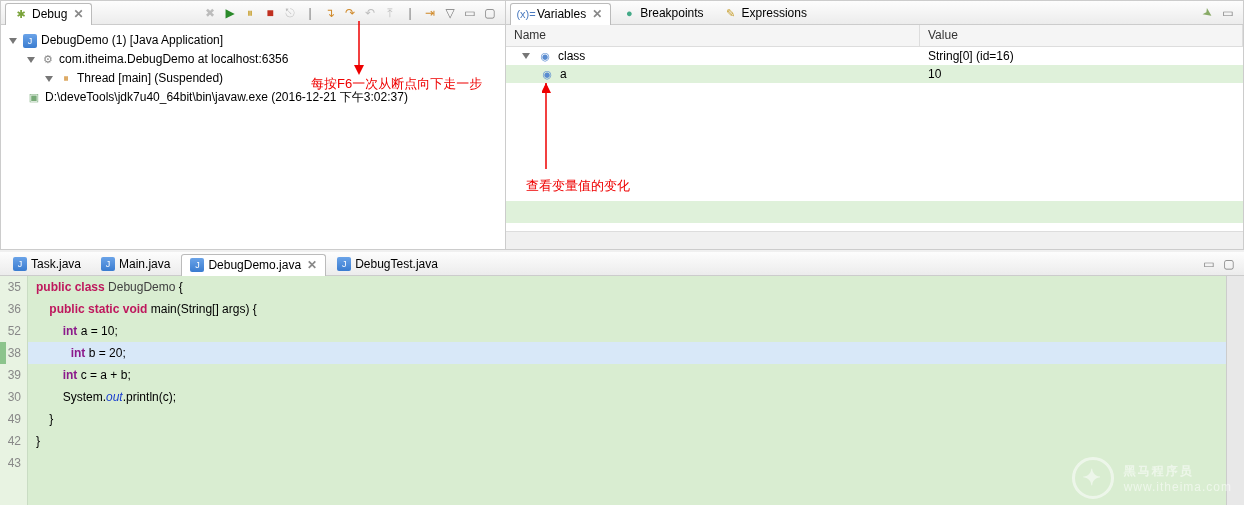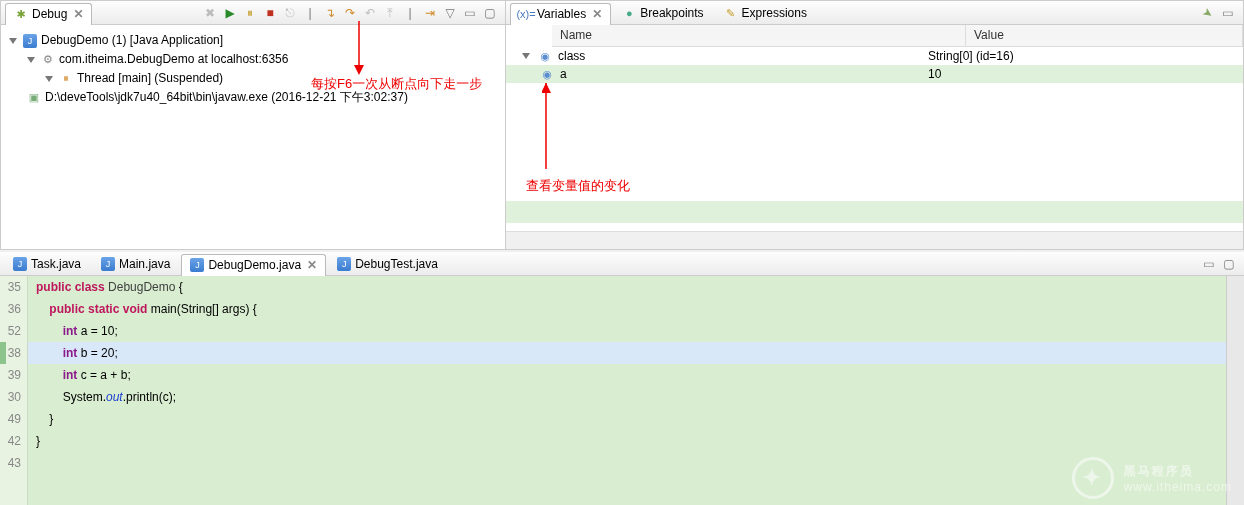--- a/index.html
+++ b/index.html
@@ -12,41 +12,41 @@
 .tab .x { color: #888; font-weight: bold; margin-left: 2px; }
 .toolbar { margin-left: auto; display: flex; gap: 2px; padding-right: 6px; }
 .tbtn { width: 18px; height: 18px; display: flex; align-items: center; justify-content: center; color: #555; cursor: pointer; }
 .tbtn.dis { opacity: 0.35; }
 .tree { padding: 6px 0 0 8px; line-height: 19px; }
 .tree-row { display: flex; align-items: center; gap: 4px; white-space: nowrap; }
 .indent-1 { padding-left: 18px; } .indent-2 { padding-left: 36px; } .indent-3 { padding-left: 54px; }
 .tree-row.hl { background: #e8e8e8; }
 .ico { width: 14px; height: 14px; display: inline-flex; align-items: center; justify-content: center; font-size: 11px; }
 .right-top { flex: 1; border: 1px solid #ccc; border-left: none; display: flex; flex-direction: column; background: #fff; position: relative; }
-.vars-head { height: 22px; background: #f5f5f5; border-bottom: 1px solid #ddd; display: flex; margin-left: 46px; }
+.vars-head { height: 22px; background: #f5f5f5; border-bottom: 1px solid #ddd; display: flex; }
 .vars-head div { padding: 3px 8px; border-right: 1px solid #ddd; font-weight: normal; color: #333; }
 .vars-head .c1 { width: 414px; }
 .vars-head .c2 { flex: 1; }
 .vars-body { flex: 1; position: relative; }
 .vrow { display: flex; height: 18px; align-items: center; }
 .vrow .c1 { width: 414px; padding-left: 16px; display: flex; gap: 6px; align-items: center; }
 .vrow .c2 { flex: 1; padding-left: 8px; }
 .vrow.even { background: #dff1da; }
 .green-band { height: 22px; background: #dff1da; position: absolute; left: 0; right: 0; bottom: 26px; }
 .hscroll { height: 18px; background: #f0f0f0; border-top: 1px solid #ddd; position: absolute; left: 0; right: 0; bottom: 0; }
 .editor-wrap { position: absolute; left: 0; right: 0; top: 252px; bottom: 0; display: flex; flex-direction: column; }
 .editor-tabs { height: 24px; background: linear-gradient(#fdfdfd,#ececec); border-bottom: 1px solid #ccc; display: flex; align-items: center; padding-left: 4px; gap: 2px; }
 .editor-body { flex: 1; background: #d9edd1; display: flex; position: relative; overflow: hidden; }
 .gutter { width: 28px; background: #e8f3e2; border-right: 1px solid #c9dcc3; text-align: right; padding-right: 6px; color: #888; line-height: 22px; font-family: Consolas, monospace; font-size: 14px; }
 .code { flex: 1; font-family: Consolas, monospace; font-size: 15px; line-height: 22px; padding-left: 8px; white-space: pre; }
 .kw { color: #be185d; font-weight: bold; }
 .typ { color: #8b1a8b; font-weight: bold; }
 .fld { color: #1a3fcf; font-style: italic; }
 .cls { color: #404040; }
-.line-cur { background: #d8e8f8; display: block; margin-left: -8px; padding-left: 8px; position: relative; }
+.line-cur { background: #d8e8f8; display: block; margin-left: -8px; padding-left: 16px; position: relative; }
 .line-cur::before { content: ""; position: absolute; left: -28px; width: 6px; height: 22px; background: #8cc48c; }
 .anno { position: absolute; color: #e00; font-size: 13px; }
 .tri { display: inline-block; width: 0; height: 0; border-left: 4px solid transparent; border-right: 4px solid transparent; border-top: 6px solid #777; margin-right: 2px; }
 .jicon { display: inline-block; width: 14px; height: 14px; background: linear-gradient(#6aa3e8,#3a7cd0); border-radius: 2px; color: #fff; font-size: 9px; line-height: 14px; text-align: center; }
 .bicon-bug { color: #7aa33a; }
 .bicon-gear { color: #888; }
 .bicon-thread { color: #d08a2a; }
 .bicon-stack { display: inline-block; width: 12px; height: 10px; background: repeating-linear-gradient(#5a8cd0 0 2px,#fff 2px 4px); border: 1px solid #5a8cd0; }
 .pin { color: #8a6; transform: rotate(35deg); display: inline-block; }
 .mini { color: #777; }

